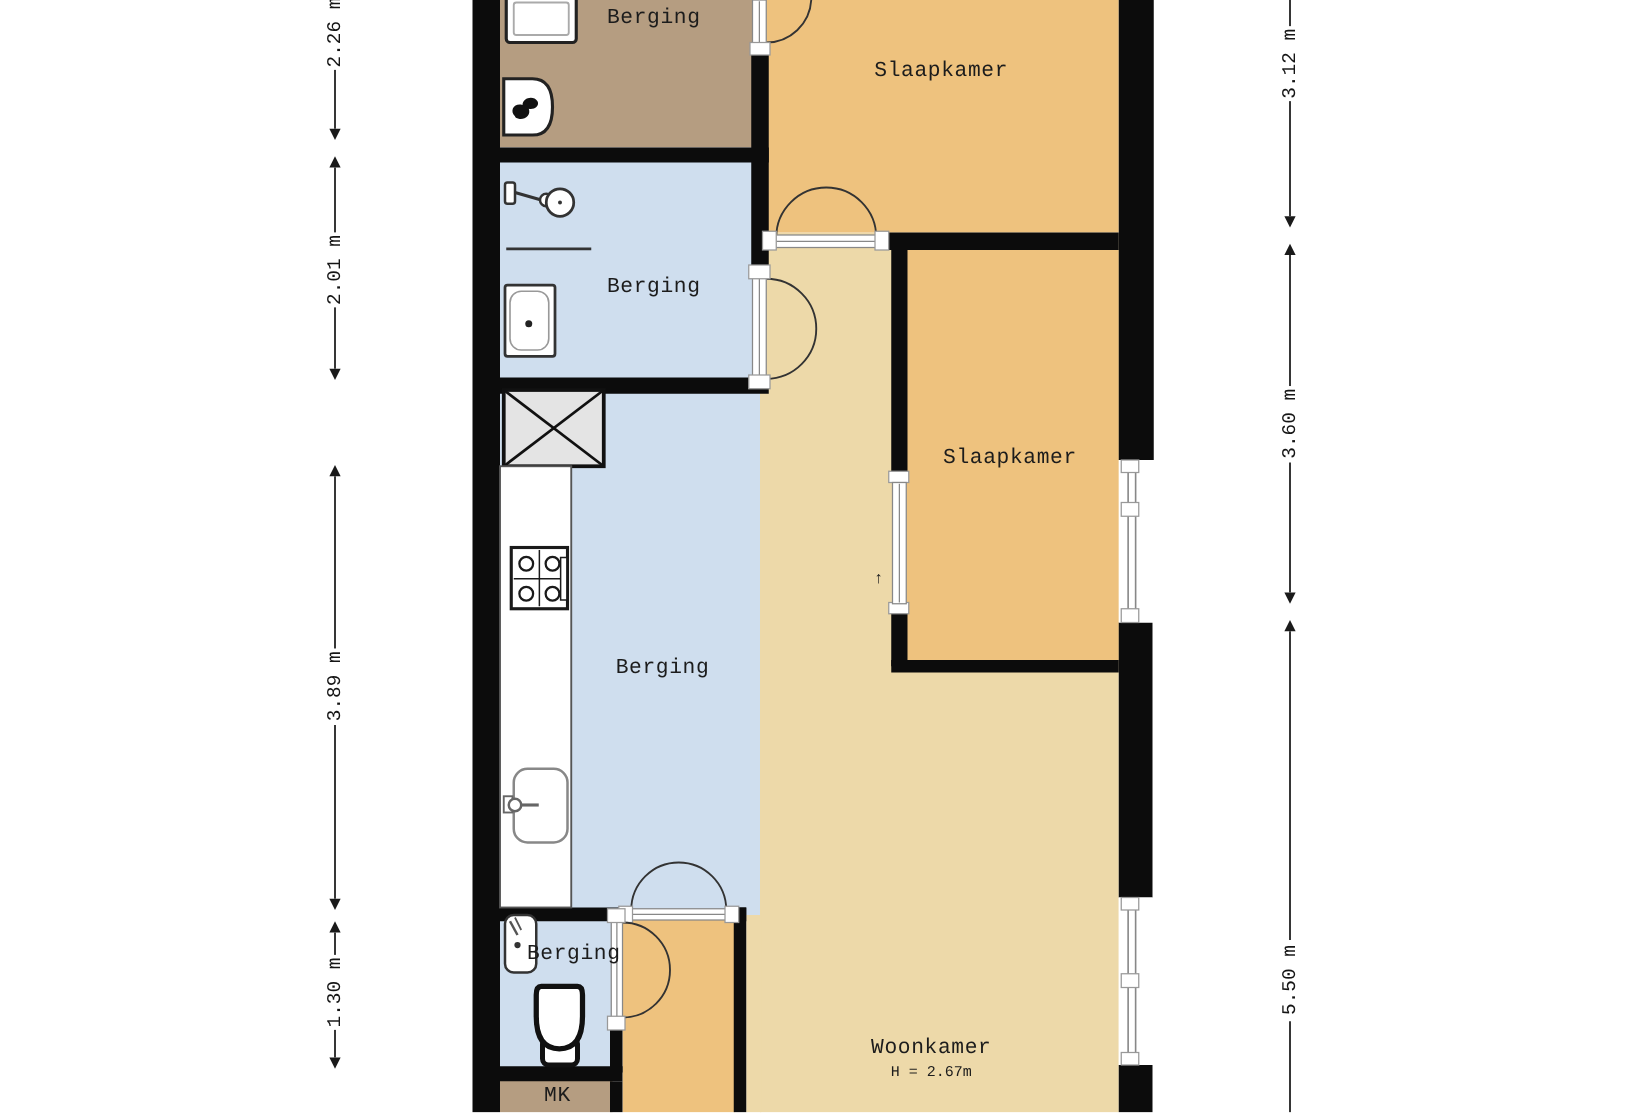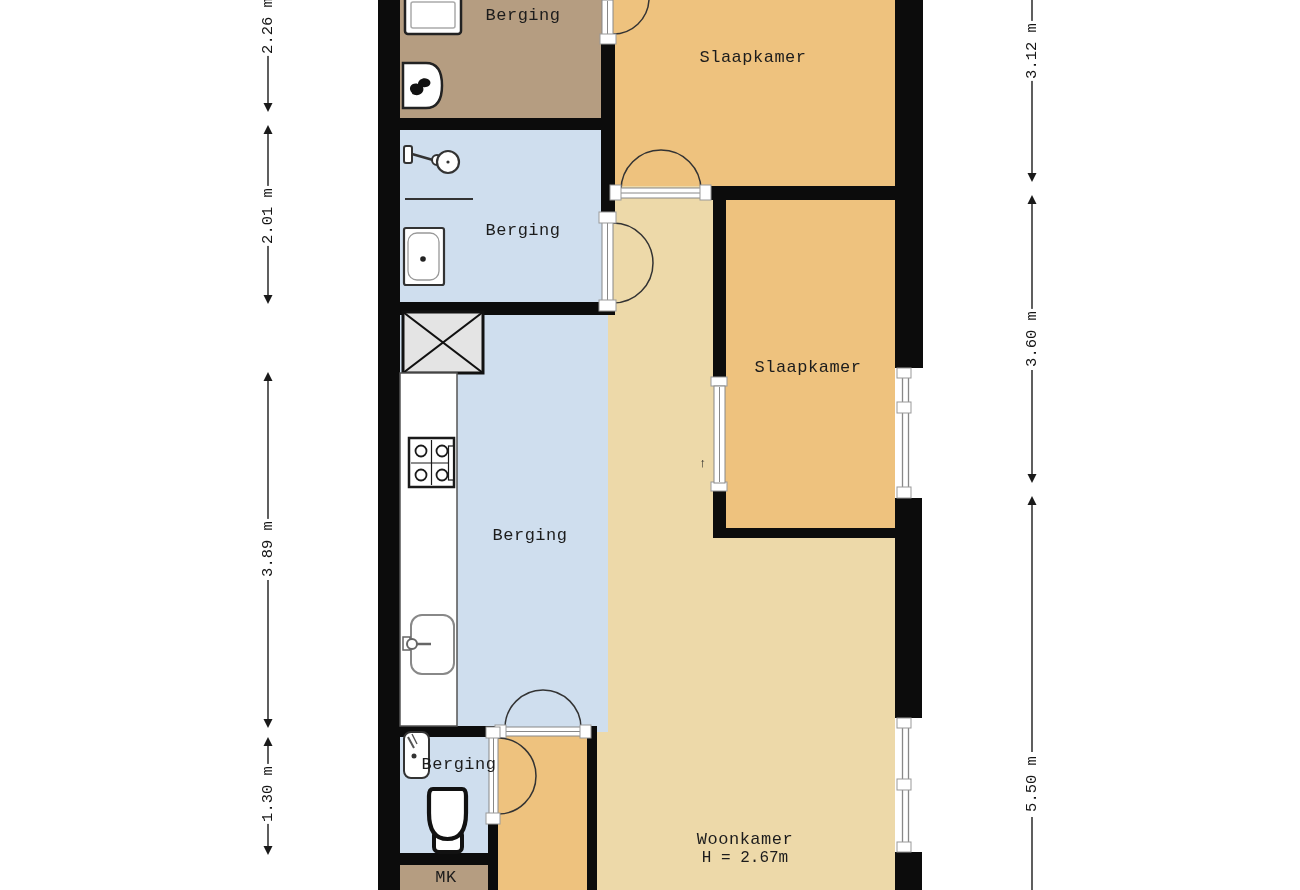--- a/index.html
+++ b/index.html
@@ -2,21 +2,21 @@
 <html><head>
 <meta charset="utf-8">
 <style>
   html,body{margin:0;padding:0;background:#fff;}
   #stage{position:relative;width:1300px;height:890px;background:#fff;overflow:hidden;
          font-family:Liberation Mono, monospace;}
   #planSvg{position:absolute;left:0;top:0;}
   .room-label{position:absolute;transform:translate(-50%,-50%);color:#1c1c1c;
               font-size:17px;letter-spacing:.5px;white-space:nowrap;}
   .sub-label{position:absolute;transform:translate(-50%,-50%);color:#1c1c1c;
-             font-size:16px;white-space:nowrap;}
+             font-size:12px;white-space:nowrap;}
   .dim-label{position:absolute;transform:translate(-50%,-50%) rotate(-90deg);
              color:#151515;font-size:15.5px;white-space:nowrap;background:#fff;padding:0 2px;}
   .slide-marker{position:absolute;transform:translate(-50%,-50%);color:#222;font-size:13px;}
 </style>
 </head>
 <body>
 
 <div id="stage">
 
 <svg id="planSvg" width="1300" height="890" viewBox="0 0 1300 890">

